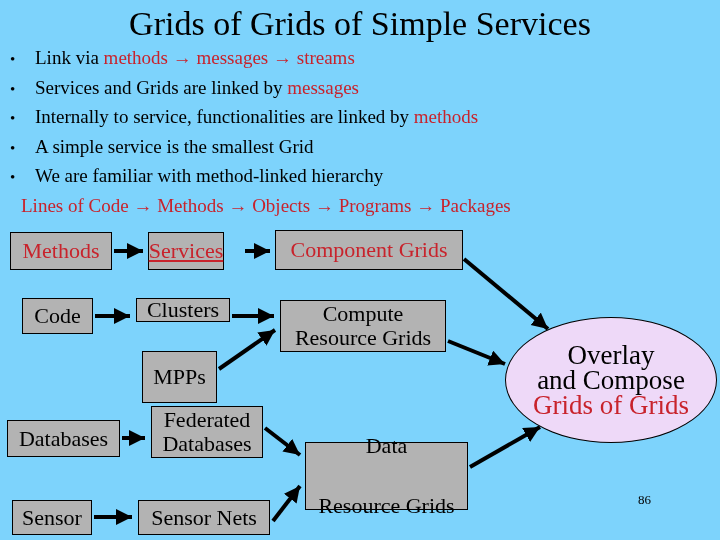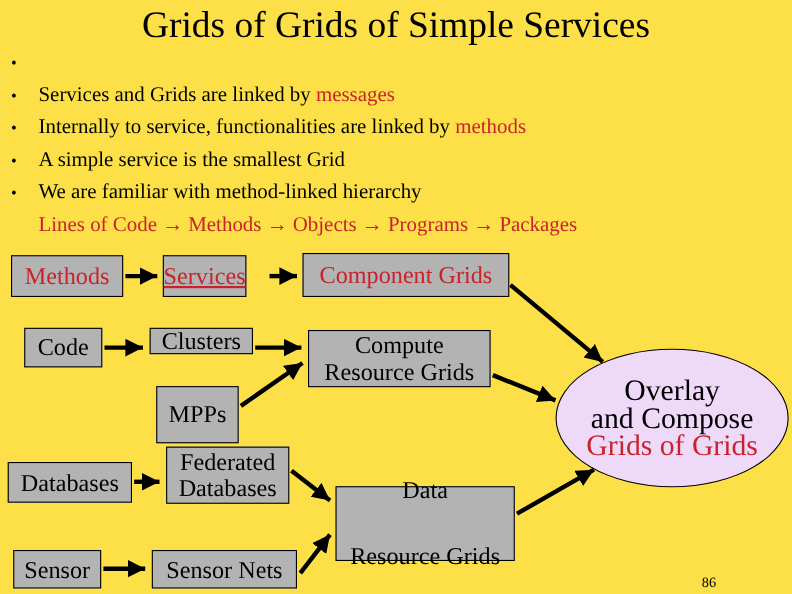--- a/index.html
+++ b/index.html
@@ -1,28 +1,28 @@
 <!DOCTYPE html>
 <html><head>
 <meta charset="utf-8">
 <style>
   html,body{margin:0;padding:0;background:#fff;}
   .slide{
-    position:relative;width:720px;height:540px;overflow:hidden;background:#fde047;
+    position:relative;width:720px;height:540px;overflow:hidden;background:#7dd3fc;
     font-family:"Liberation Serif", serif;color:#000;
   }
   .title{
     position:absolute;top:5px;left:0;width:720px;text-align:center;
     font-size:34px;line-height:38px;white-space:nowrap;
   }
   .bullets{position:absolute;top:44px;left:10px;width:700px;}
   .bullet-row{display:flex;align-items:baseline;font-size:19px;line-height:28.5px;}
   .dot{width:25px;flex:0 0 25px;font-size:15px;}
   .red{color:#C8232C;}
-  .cont-line{margin-left:25px;font-size:19px;line-height:28.5px;}
+  .cont-line{margin-left:11px;font-size:19px;line-height:28.5px;}
   .arrow-layer{position:absolute;left:0;top:0;z-index:1;}
   .box{
     position:absolute;z-index:2;background:#B3B3B3;border:1.5px solid #000;
     display:flex;flex-direction:column;align-items:center;justify-content:center;
     text-align:center;font-size:22px;line-height:24px;box-sizing:border-box;
     white-space:nowrap;
   }
   .red-label{color:#C8232C;}
   #box-methods{left:10px;top:232px;width:102px;height:38px;}
   #box-services{left:148px;top:232px;width:76px;height:38px;text-decoration:underline;}
@@ -35,32 +35,33 @@
   #box-federated{left:151px;top:406px;width:112px;height:52px;}
   #box-sensor{left:12px;top:500px;width:80px;height:35px;}
   #box-sensor-nets{left:138px;top:500px;width:132px;height:35px;}
   #box-data{left:305px;top:442px;width:163px;height:68px;gap:36px;}
   .ellipse{
     position:absolute;z-index:2;left:505px;top:317px;width:212px;height:126px;
     background:#EED9F8;border:1px solid #000;border-radius:50%;
     display:flex;flex-direction:column;align-items:center;justify-content:center;
     text-align:center;font-size:27px;line-height:25px;box-sizing:border-box;
   }
-  .page-number{position:absolute;left:638px;top:492px;font-size:13px;z-index:2;margin-top:30px;}
+  .page-number{position:absolute;left:638px;top:492px;font-size:13px;z-index:2;}
 </style>
 </head>
 <body>
 
 <div class="slide">
 
   <div class="title">Grids of Grids of Simple Services</div>
 
   <div class="bullets">
     <div class="bullet-row">
       <span class="dot">•</span>
+      <span><span>Link via </span><span class="red">methods → messages → streams</span></span>
     </div>
     <div class="bullet-row">
       <span class="dot">•</span>
       <span><span>Services and Grids are linked by </span><span class="red">messages</span></span>
     </div>
     <div class="bullet-row">
       <span class="dot">•</span>
       <span><span>Internally to service, functionalities are linked by </span><span class="red">methods</span></span>
     </div>
     <div class="bullet-row">

